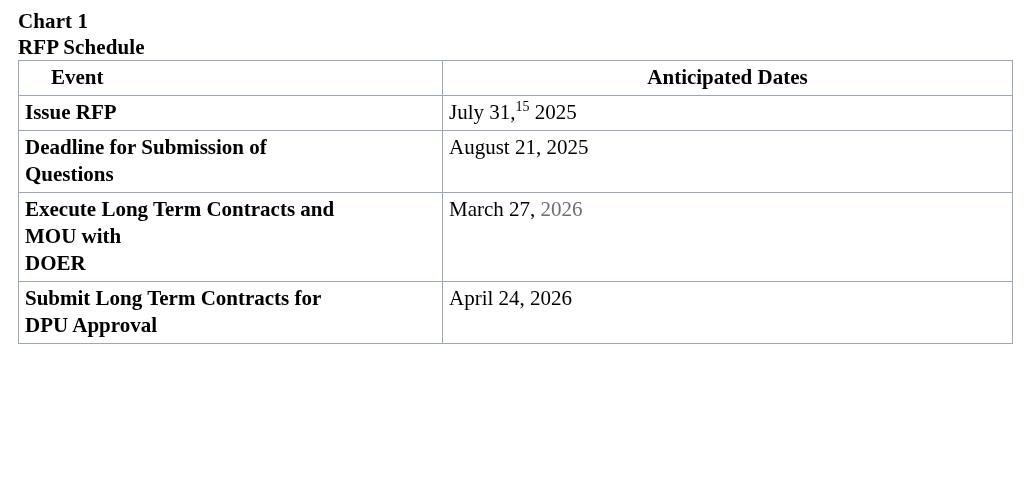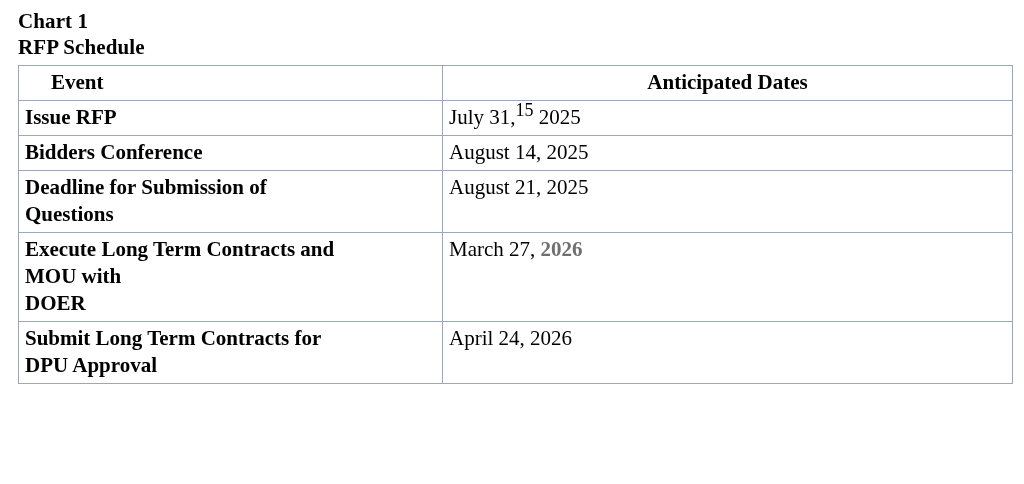--- a/index.html
+++ b/index.html
@@ -29,21 +29,20 @@
     letter-spacing: 0.1px;
     margin-left: 4px;
   }
   .subheading {
     font-family: "Liberation Serif", serif;
     font-weight: bold;
     font-size: 21px;
     line-height: 26px;
     letter-spacing: 0.1px;
     margin-left: 4px;
-    margin-bottom: 5px;
   }
   table.schedule {
     border-collapse: collapse;
     width: 994px;
     margin-left: 4px;
     table-layout: fixed;
   }
   table.schedule td, table.schedule th {
     border: 1px solid #9aa7bd;
     vertical-align: top;
@@ -69,27 +68,26 @@
   td.event {
     font-weight: bold;
     padding-left: 32px;
     padding-right: 4px;
   }
   td.dates {
     font-weight: normal;
     padding-left: 12px;
   }
   .sup {
-    font-size: 18px;
+    font-size: 14px;
     vertical-align: super;
     line-height: 0;
   }
   .faded {
     color: #6f6f6f;
-    font-weight: bold;
   }
   .nowrap-line { display: block; }
 </style>
 </head>
 <body>
 
 <div class="page">
 
   <div class="heading">Chart 1</div>
   <div class="subheading">RFP Schedule</div>
@@ -102,24 +100,20 @@
     <thead>
       <tr>
         <th class="hdr left">Event</th>
         <th class="hdr">Anticipated Dates</th>
       </tr>
     </thead>
     <tbody>
       <tr>
         <td class="event">Issue RFP</td>
         <td class="dates"><span>July 31,</span><span class="sup">15</span> <span>2025</span></td>
-      </tr>
-      <tr>
-        <td class="event">Bidders Conference</td>
-        <td class="dates">August 14, 2025</td>
       </tr>
       <tr>
         <td class="event">
             <span class="nowrap-line">Deadline for Submission of</span>
             <span class="nowrap-line">Questions</span>
           </td>
         <td class="dates">August 21, 2025</td>
       </tr>
       <tr>
         <td class="event">

